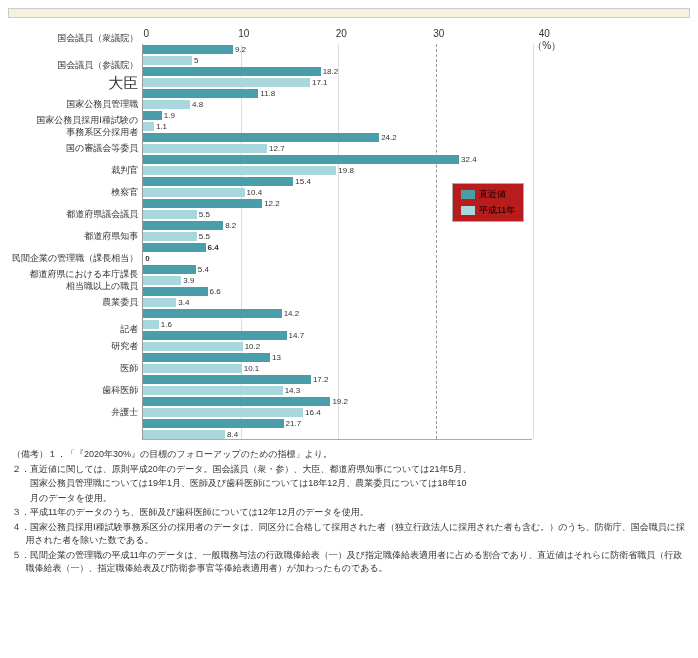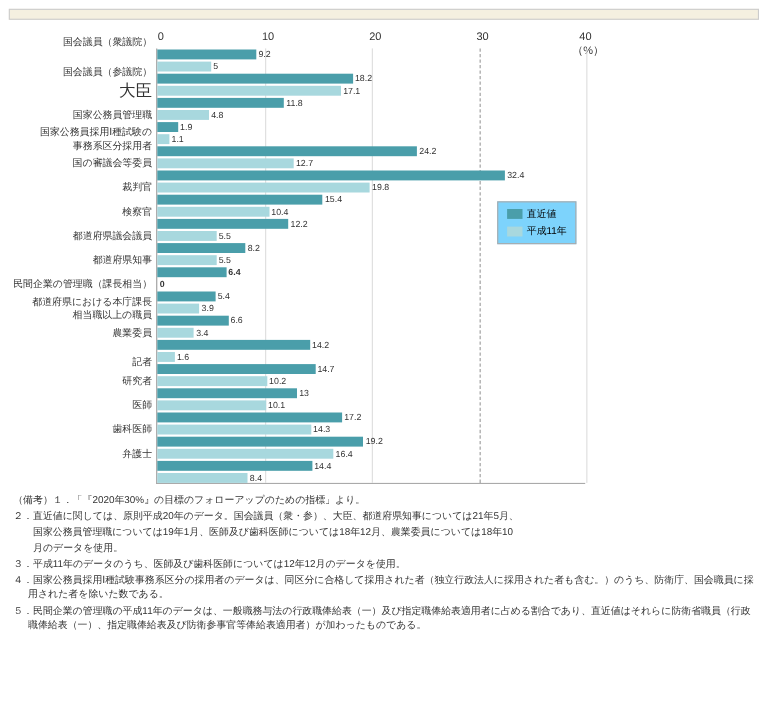--- a/index.html
+++ b/index.html
@@ -147,21 +147,21 @@
         <span>弁護士</span>
       </div>
     </div>
 
   <div class="chart-area">
     <div class="x-axis-labels" id="x-axis-container" style="display: flex; margin-left: 0px; width: 390px; position: relative; height: 14px;">
         <span class="x-label" style="position: absolute; left: -8px; width: 24px; text-align: center;">0</span>
         <span class="x-label" style="position: absolute; left: 89.5px; width: 24px; text-align: center;">10</span>
         <span class="x-label" style="position: absolute; left: 187px; width: 24px; text-align: center;">20</span>
         <span class="x-label" style="position: absolute; left: 284.5px; width: 24px; text-align: center;">30</span>
-        <span class="x-label" style="position: absolute; left: 378px; width: 24px; text-align: center;">40（%）</span>
+        <span class="x-label" style="position: absolute; left: 390px; width: 24px; text-align: center;">40（%）</span>
       </div>
     <div class="bars-wrapper" id="bars-wrapper" style="position: relative; width: 390px; border-left: 1px solid rgb(153, 153, 153); height: 396px;">
         <div style="position: absolute; inset: 0px; pointer-events: none;">
           <div style="position: absolute; top: 0px; bottom: 0px; left: 97.5px; width: 1px; border-left: 1px solid rgb(221, 221, 221);"></div>
           <div style="position: absolute; top: 0px; bottom: 0px; left: 195px; width: 1px; border-left: 1px solid rgb(221, 221, 221);"></div>
           <div style="position: absolute; top: 0px; bottom: 0px; left: 292.5px; width: 1px; border-left: 1px dashed rgb(153, 153, 153);"></div>
           <div style="position: absolute; top: 0px; bottom: 0px; left: 390px; width: 1px; border-left: 1px solid rgb(221, 221, 221);"></div>
         </div>
         <div style="position: absolute; top: 2px; left: 0px; width: 100%; height: 18px; display: flex; flex-direction: column; justify-content: center; gap: 2px;">
           <div style="display: flex; align-items: center;">
@@ -329,28 +329,28 @@
             <span style="font-size: 8px; margin-left: 2px; color: rgb(51, 51, 51);">19.2</span>
           </div>
           <div style="display: flex; align-items: center;">
             <div style="height: 9px; width: 159.9px; background: rgb(168, 216, 222); display: inline-block;"></div>
             <span style="font-size: 8px; margin-left: 2px; color: rgb(51, 51, 51);">16.4</span>
           </div>
         </div>
         <div style="position: absolute; top: 376px; left: 0px; width: 100%; height: 18px; display: flex; flex-direction: column; justify-content: center; gap: 2px;">
           <div style="display: flex; align-items: center;">
             <div style="height: 9px; width: 140.4px; background: rgb(74, 158, 170); display: inline-block;"></div>
-            <span style="font-size: 8px; margin-left: 2px; color: rgb(51, 51, 51);">14.4</span>
+            <span style="font-size: 8px; margin-left: 2px; color: rgb(51, 51, 51);">21.7</span>
           </div>
           <div style="display: flex; align-items: center;">
             <div style="height: 9px; width: 81.9px; background: rgb(168, 216, 222); display: inline-block;"></div>
             <span style="font-size: 8px; margin-left: 2px; color: rgb(51, 51, 51);">8.4</span>
           </div>
         </div>
-        <div style="position: absolute; right: 8px; top: 138.6px; border: 1px solid rgb(170, 170, 170); padding: 4px 8px; background: #7dd3fc; font-size: 9px;">
+        <div style="position: absolute; right: 8px; top: 138.6px; border: 1px solid rgb(170, 170, 170); padding: 4px 8px; background: #b91c1c; font-size: 9px;">
           <div style="display: flex; align-items: center; margin-bottom: 3px;">
             <div style="width: 14px; height: 9px; background: rgb(74, 158, 170); margin-right: 4px;"></div>
             <span>直近値</span>
           </div>
           <div style="display: flex; align-items: center;">
             <div style="width: 14px; height: 9px; background: rgb(168, 216, 222); margin-right: 4px;"></div>
             <span>平成11年</span>
           </div>
         </div>
       </div>

